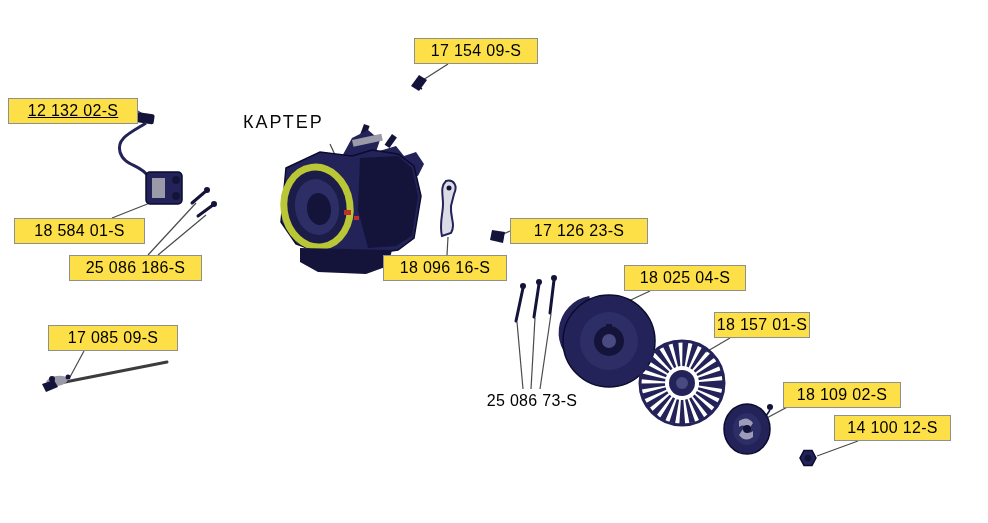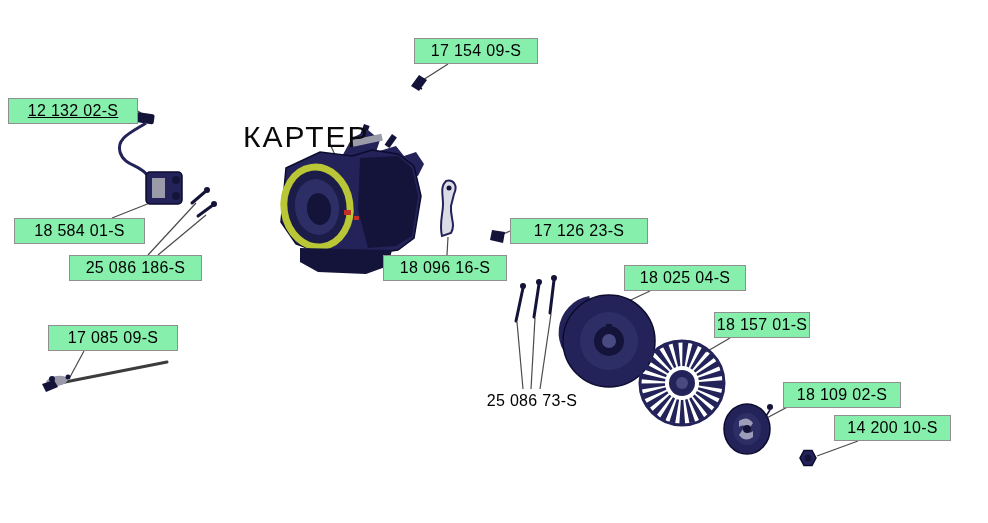--- a/index.html
+++ b/index.html
@@ -16,38 +16,37 @@
     position: absolute;
     left: 0; top: 0;
     width: 988px; height: 523px;
   }
   .plabel {
     position: absolute;
     box-sizing: border-box;
     height: 26px;
     line-height: 24px;
     border: 1px solid var(--label-border, #8f8f8f);
-    background: #86efac;
+    background: #fde047;
     color: var(--label-text, #000000);
     font-size: 16px;
     text-align: center;
     letter-spacing: 0.3px;
     white-space: nowrap;
   }
   .plabel.noborder {
     border: none;
     background: transparent;
   }
   .diagram-title {
     position: absolute;
-    font-size: 30px;
+    font-size: 18px;
     color: #0a0a0a;
     letter-spacing: 2px;
     font-weight: 500;
-    margin-top: 8px;
   }
   
   .navy      { fill: var(--line-art-navy, #23235a); }
   .navy-s    { fill: var(--line-art-navy, #23235a); stroke: #0b0b2e; stroke-width: 1.5; }
   .navy-dark { fill: var(--line-art-dark, #14143a); }
   .navy-mid  { fill: var(--line-art-mid, #2e2e66); }
   .red       { fill: var(--red-accent, #c03028); }
   .steel     { fill: var(--steel-gray, #9a9aa8); }
   .gasket-ring { fill: #1c1c48; stroke: var(--gasket-green, #b9c636); stroke-width: 7; }
   .wire      { fill: none; stroke: var(--line-art-navy, #23235a); stroke-width: 3; }
@@ -187,15 +186,15 @@
   <div class="plabel" style="left:8px;   top:98px;  width:130px;text-decoration:underline;">12 132 02-S</div>
   <div class="plabel" style="left:14px;  top:218px; width:131px;">18 584 01-S</div>
   <div class="plabel" style="left:69px;  top:255px; width:133px;">25 086 186-S</div>
   <div class="plabel" style="left:510px; top:218px; width:138px;">17 126 23-S</div>
   <div class="plabel" style="left:383px; top:255px; width:124px;">18 096 16-S</div>
   <div class="plabel" style="left:624px; top:265px; width:122px;">18 025 04-S</div>
   <div class="plabel" style="left:48px;  top:325px; width:130px;">17 085 09-S</div>
   <div class="plabel" style="left:714px; top:312px; width:96px;">18 157 01-S</div>
   <div class="plabel noborder" style="left:473px; top:389px; width:118px;">25 086 73-S</div>
   <div class="plabel" style="left:783px; top:382px; width:118px;">18 109 02-S</div>
-  <div class="plabel" style="left:834px; top:415px; width:117px;">14 200 10-S</div>
+  <div class="plabel" style="left:834px; top:415px; width:117px;">14 100 12-S</div>
 
 </div>
 
 </body></html>

